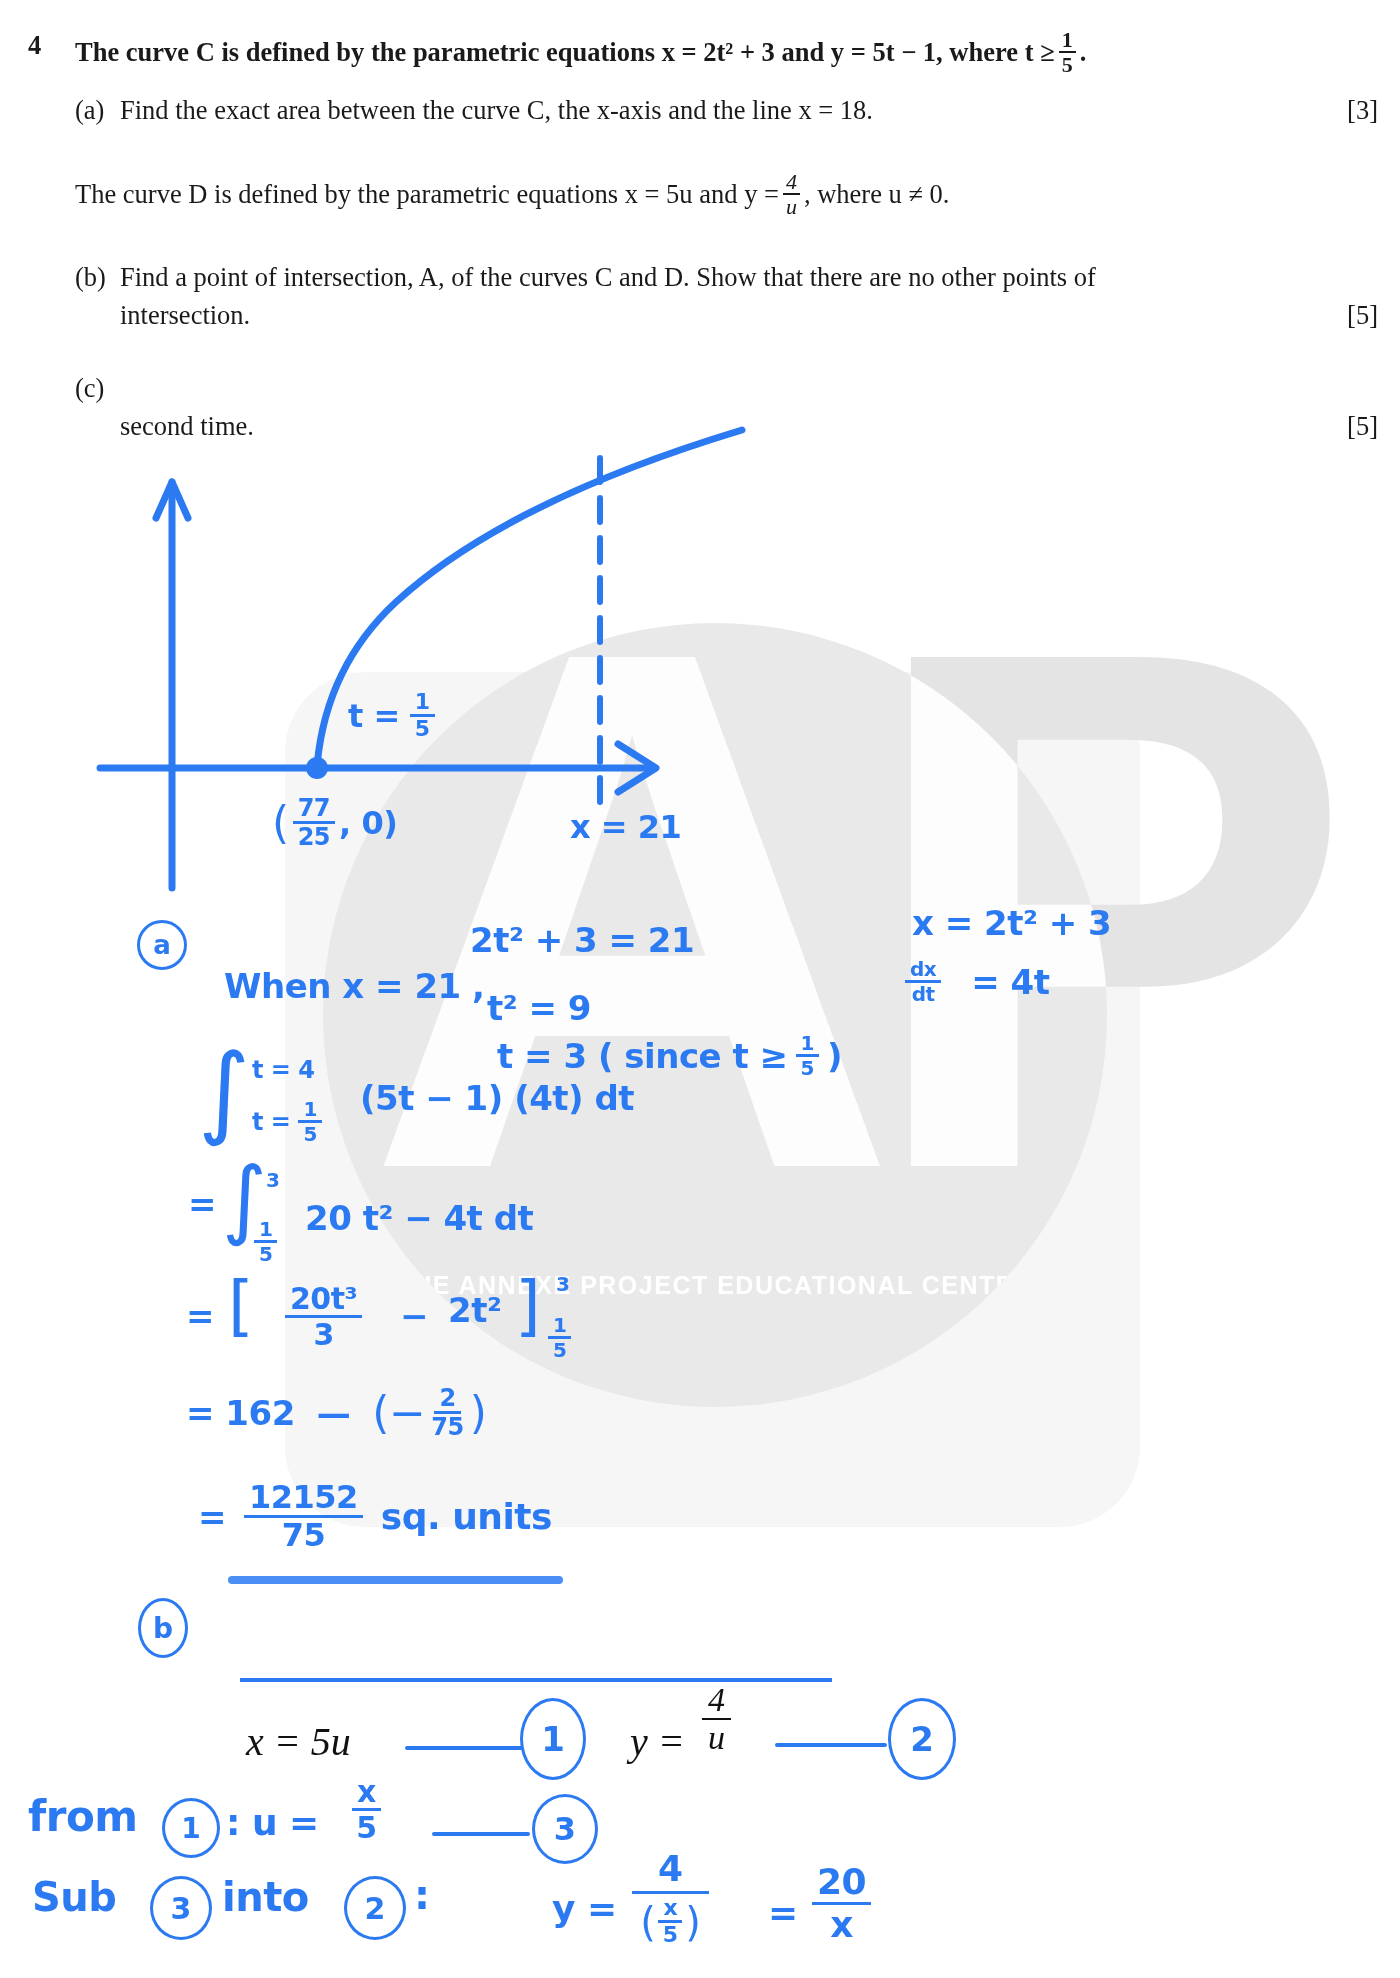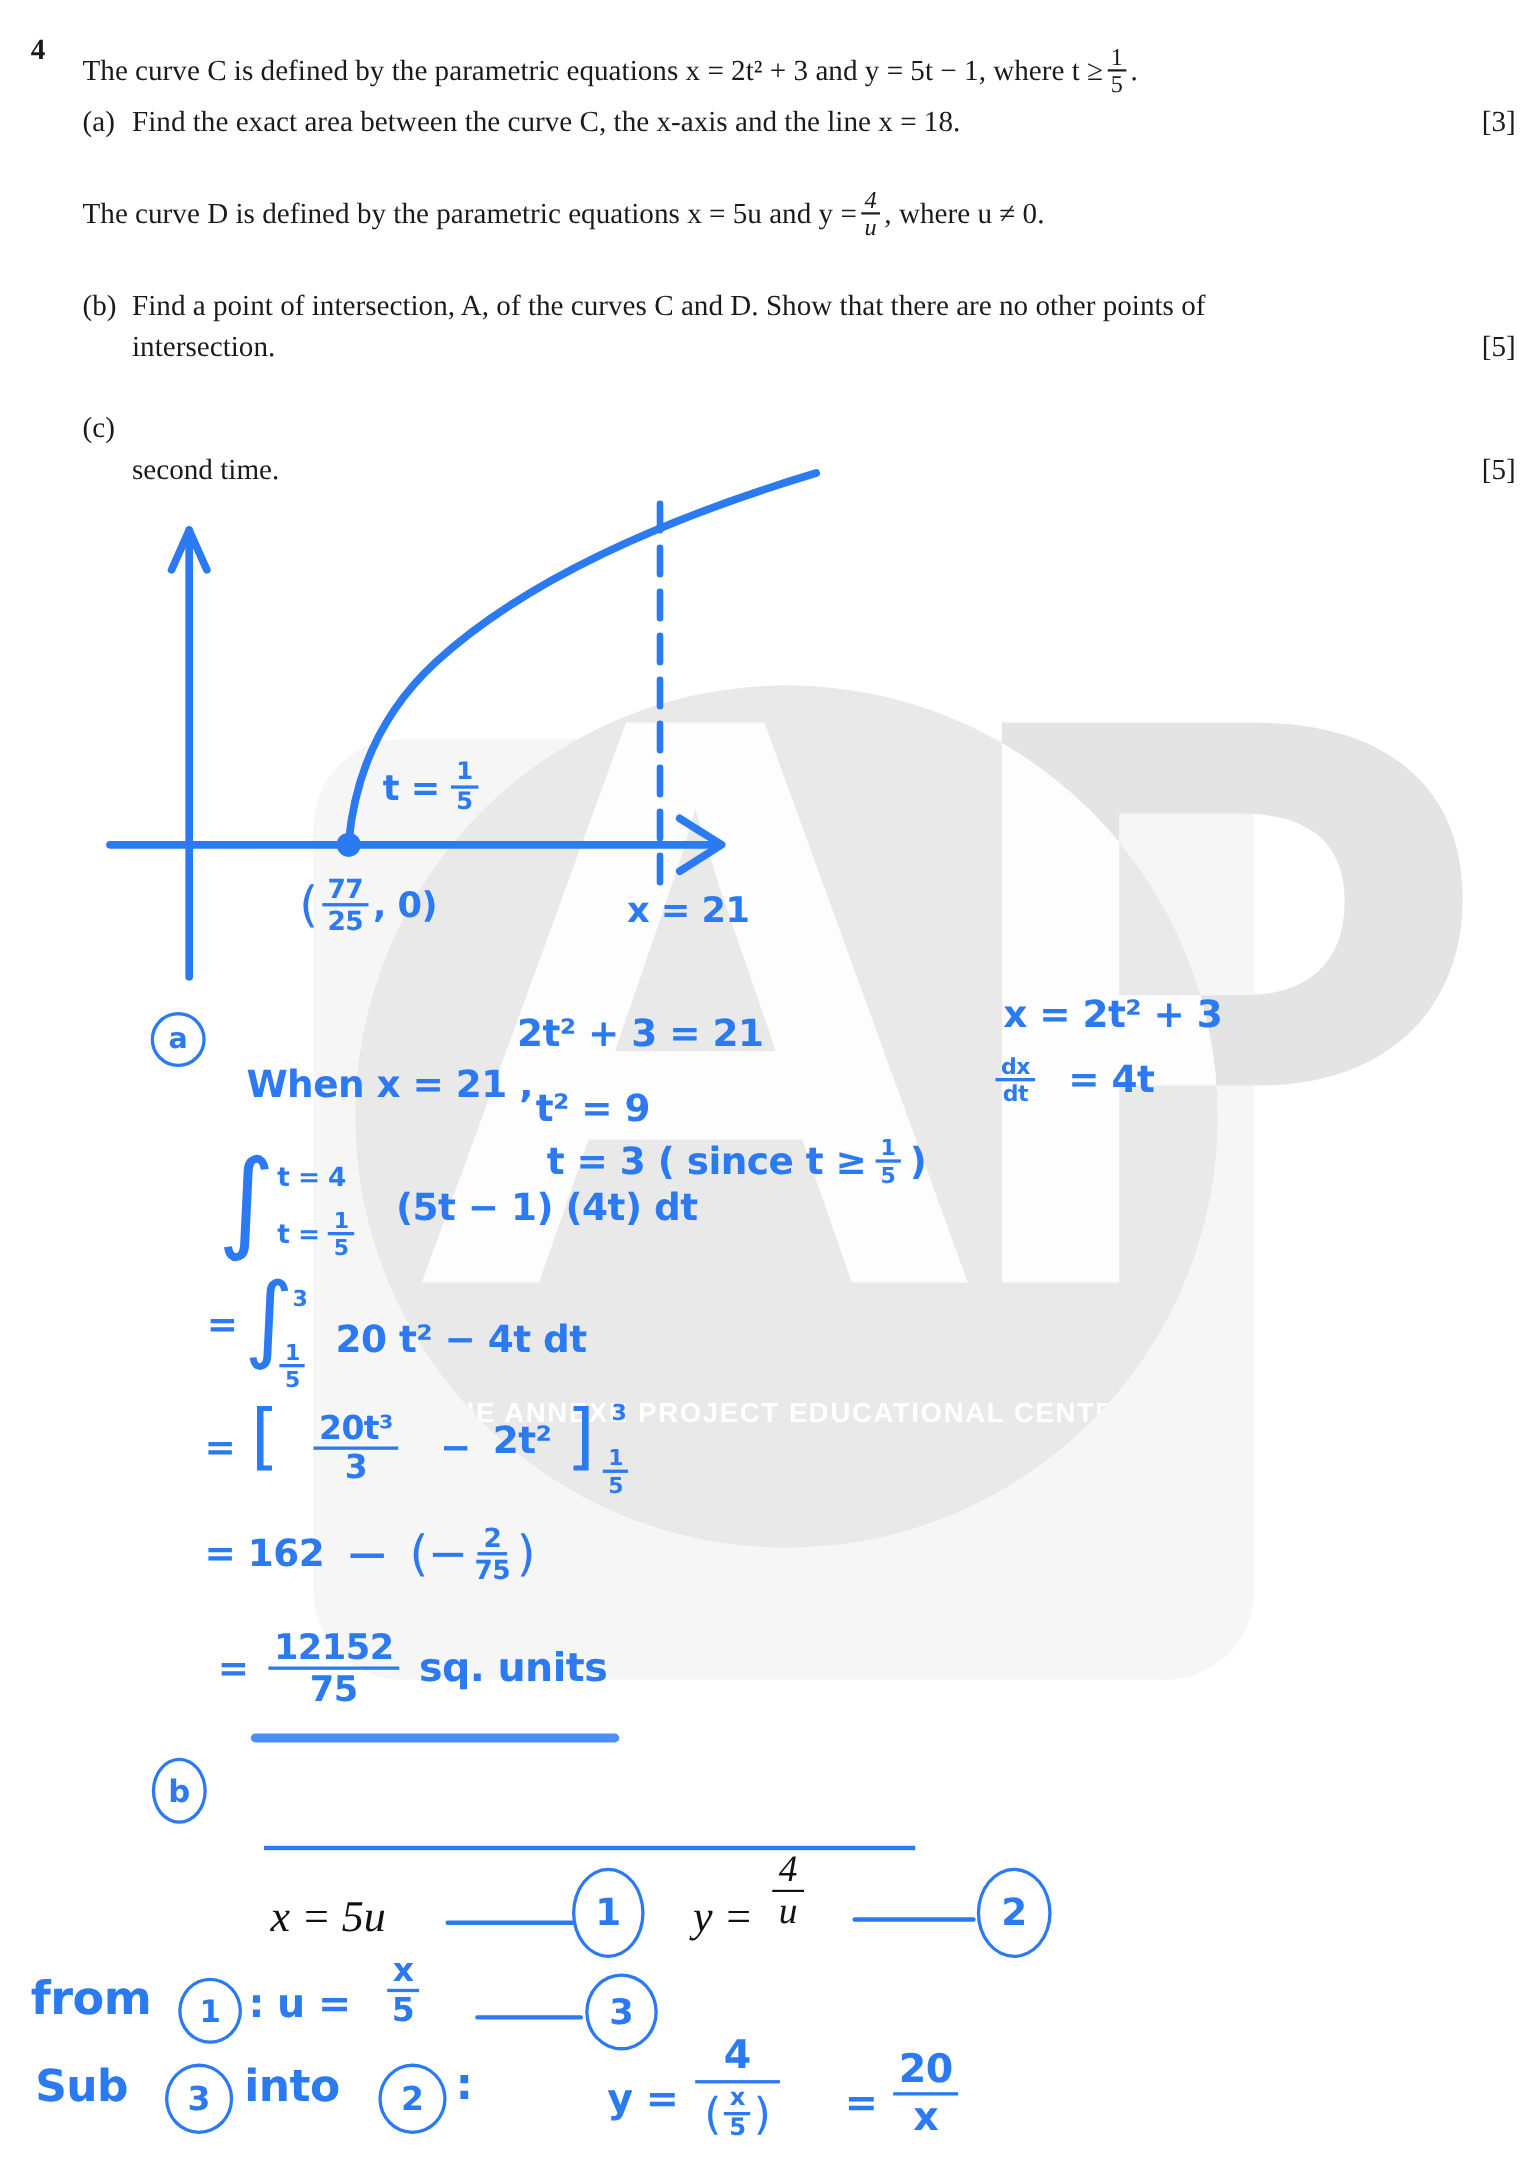--- a/index.html
+++ b/index.html
@@ -55,21 +55,21 @@
 <div id="canvas">
 
   <div class="wm-square"></div>
   <div class="wm-ap">AP</div>
   <div class="wm-circle">
     <div class="wm-ap-inner">AP</div>
     <div class="wm-text">THE ANNEXE PROJECT EDUCATIONAL CENTRE</div>
   </div>
 
   <div class="pr bold" style="left:28px;top:30px;">4</div>
-  <div class="pr pr-row" style="left:75px;top:40px;">
+  <div class="pr pr-row" style="left:75px;top:28px;font-weight:bold;">
     <span>The curve C is defined by the parametric equations x = 2t² + 3 and y = 5t − 1, where t ≥</span>
     <span class="pfrac">
       <span class="num">1</span>
       <span>5</span>
     </span>
     <span>.</span>
   </div>
 
   <div class="pr" style="left:75px;top:95px;">(a)</div>
   <div class="pr" style="left:120px;top:95px;">Find the exact area between the curve C, the x-axis and the line x = 18.</div>

